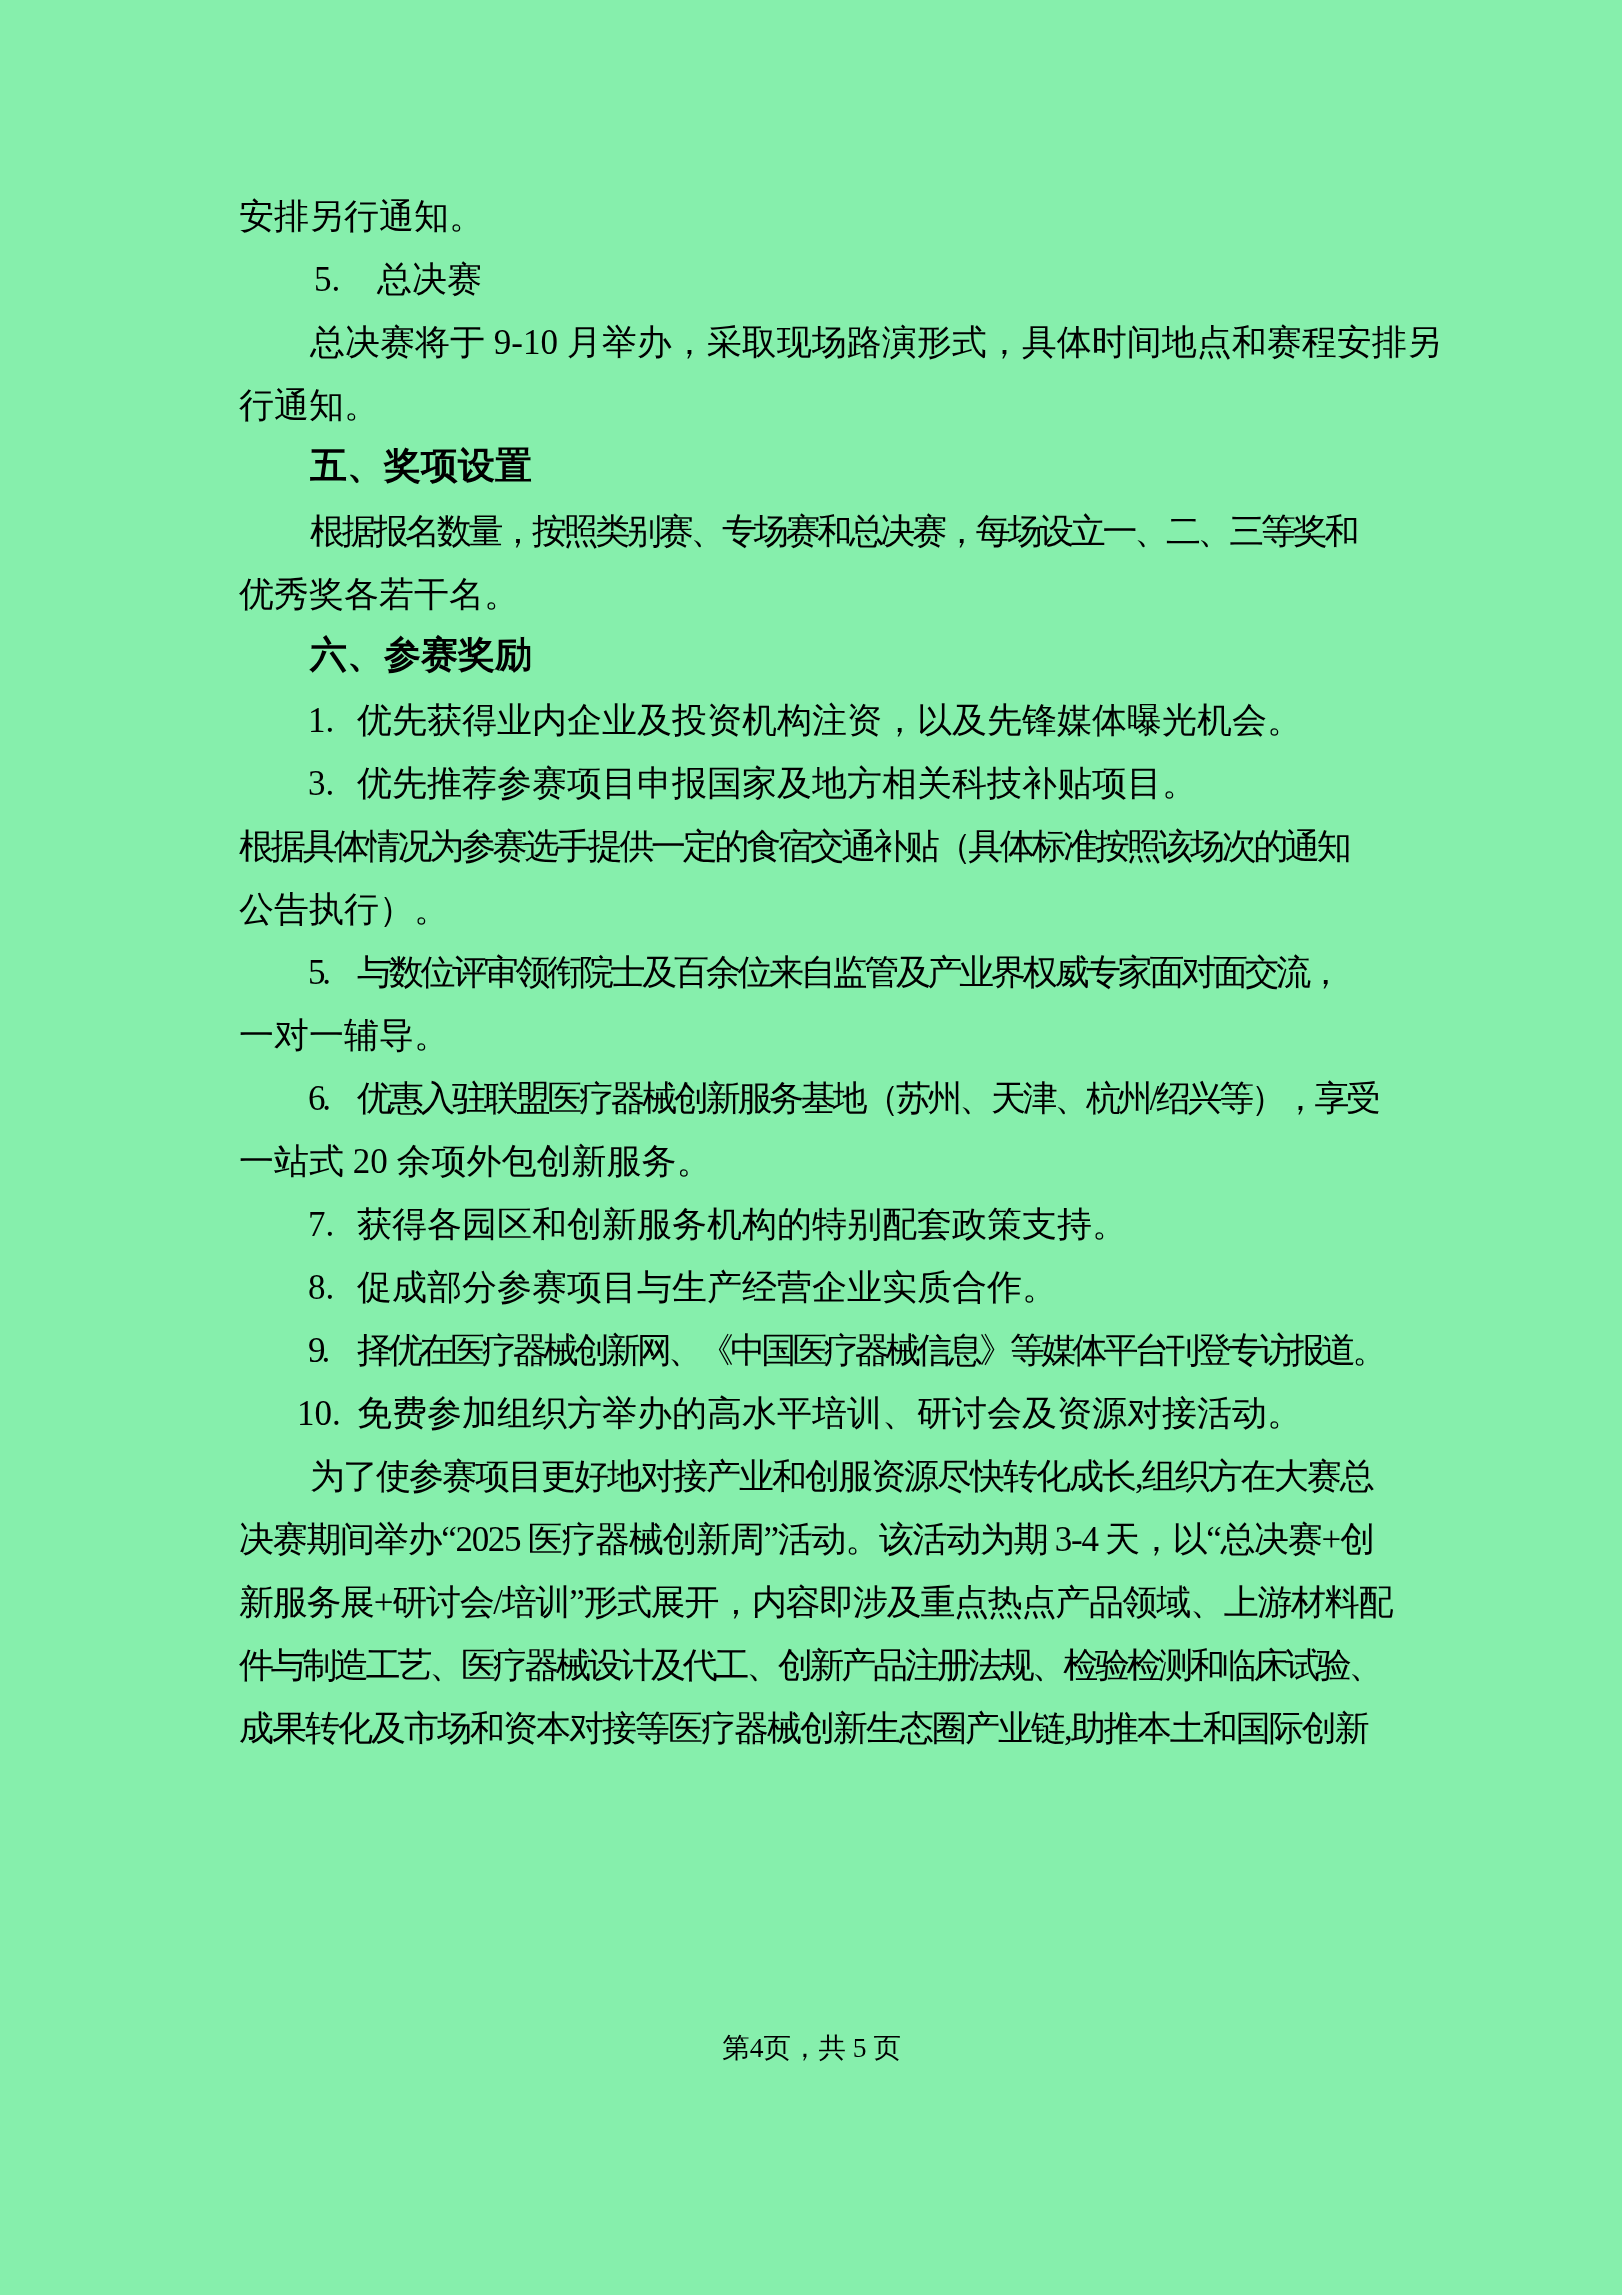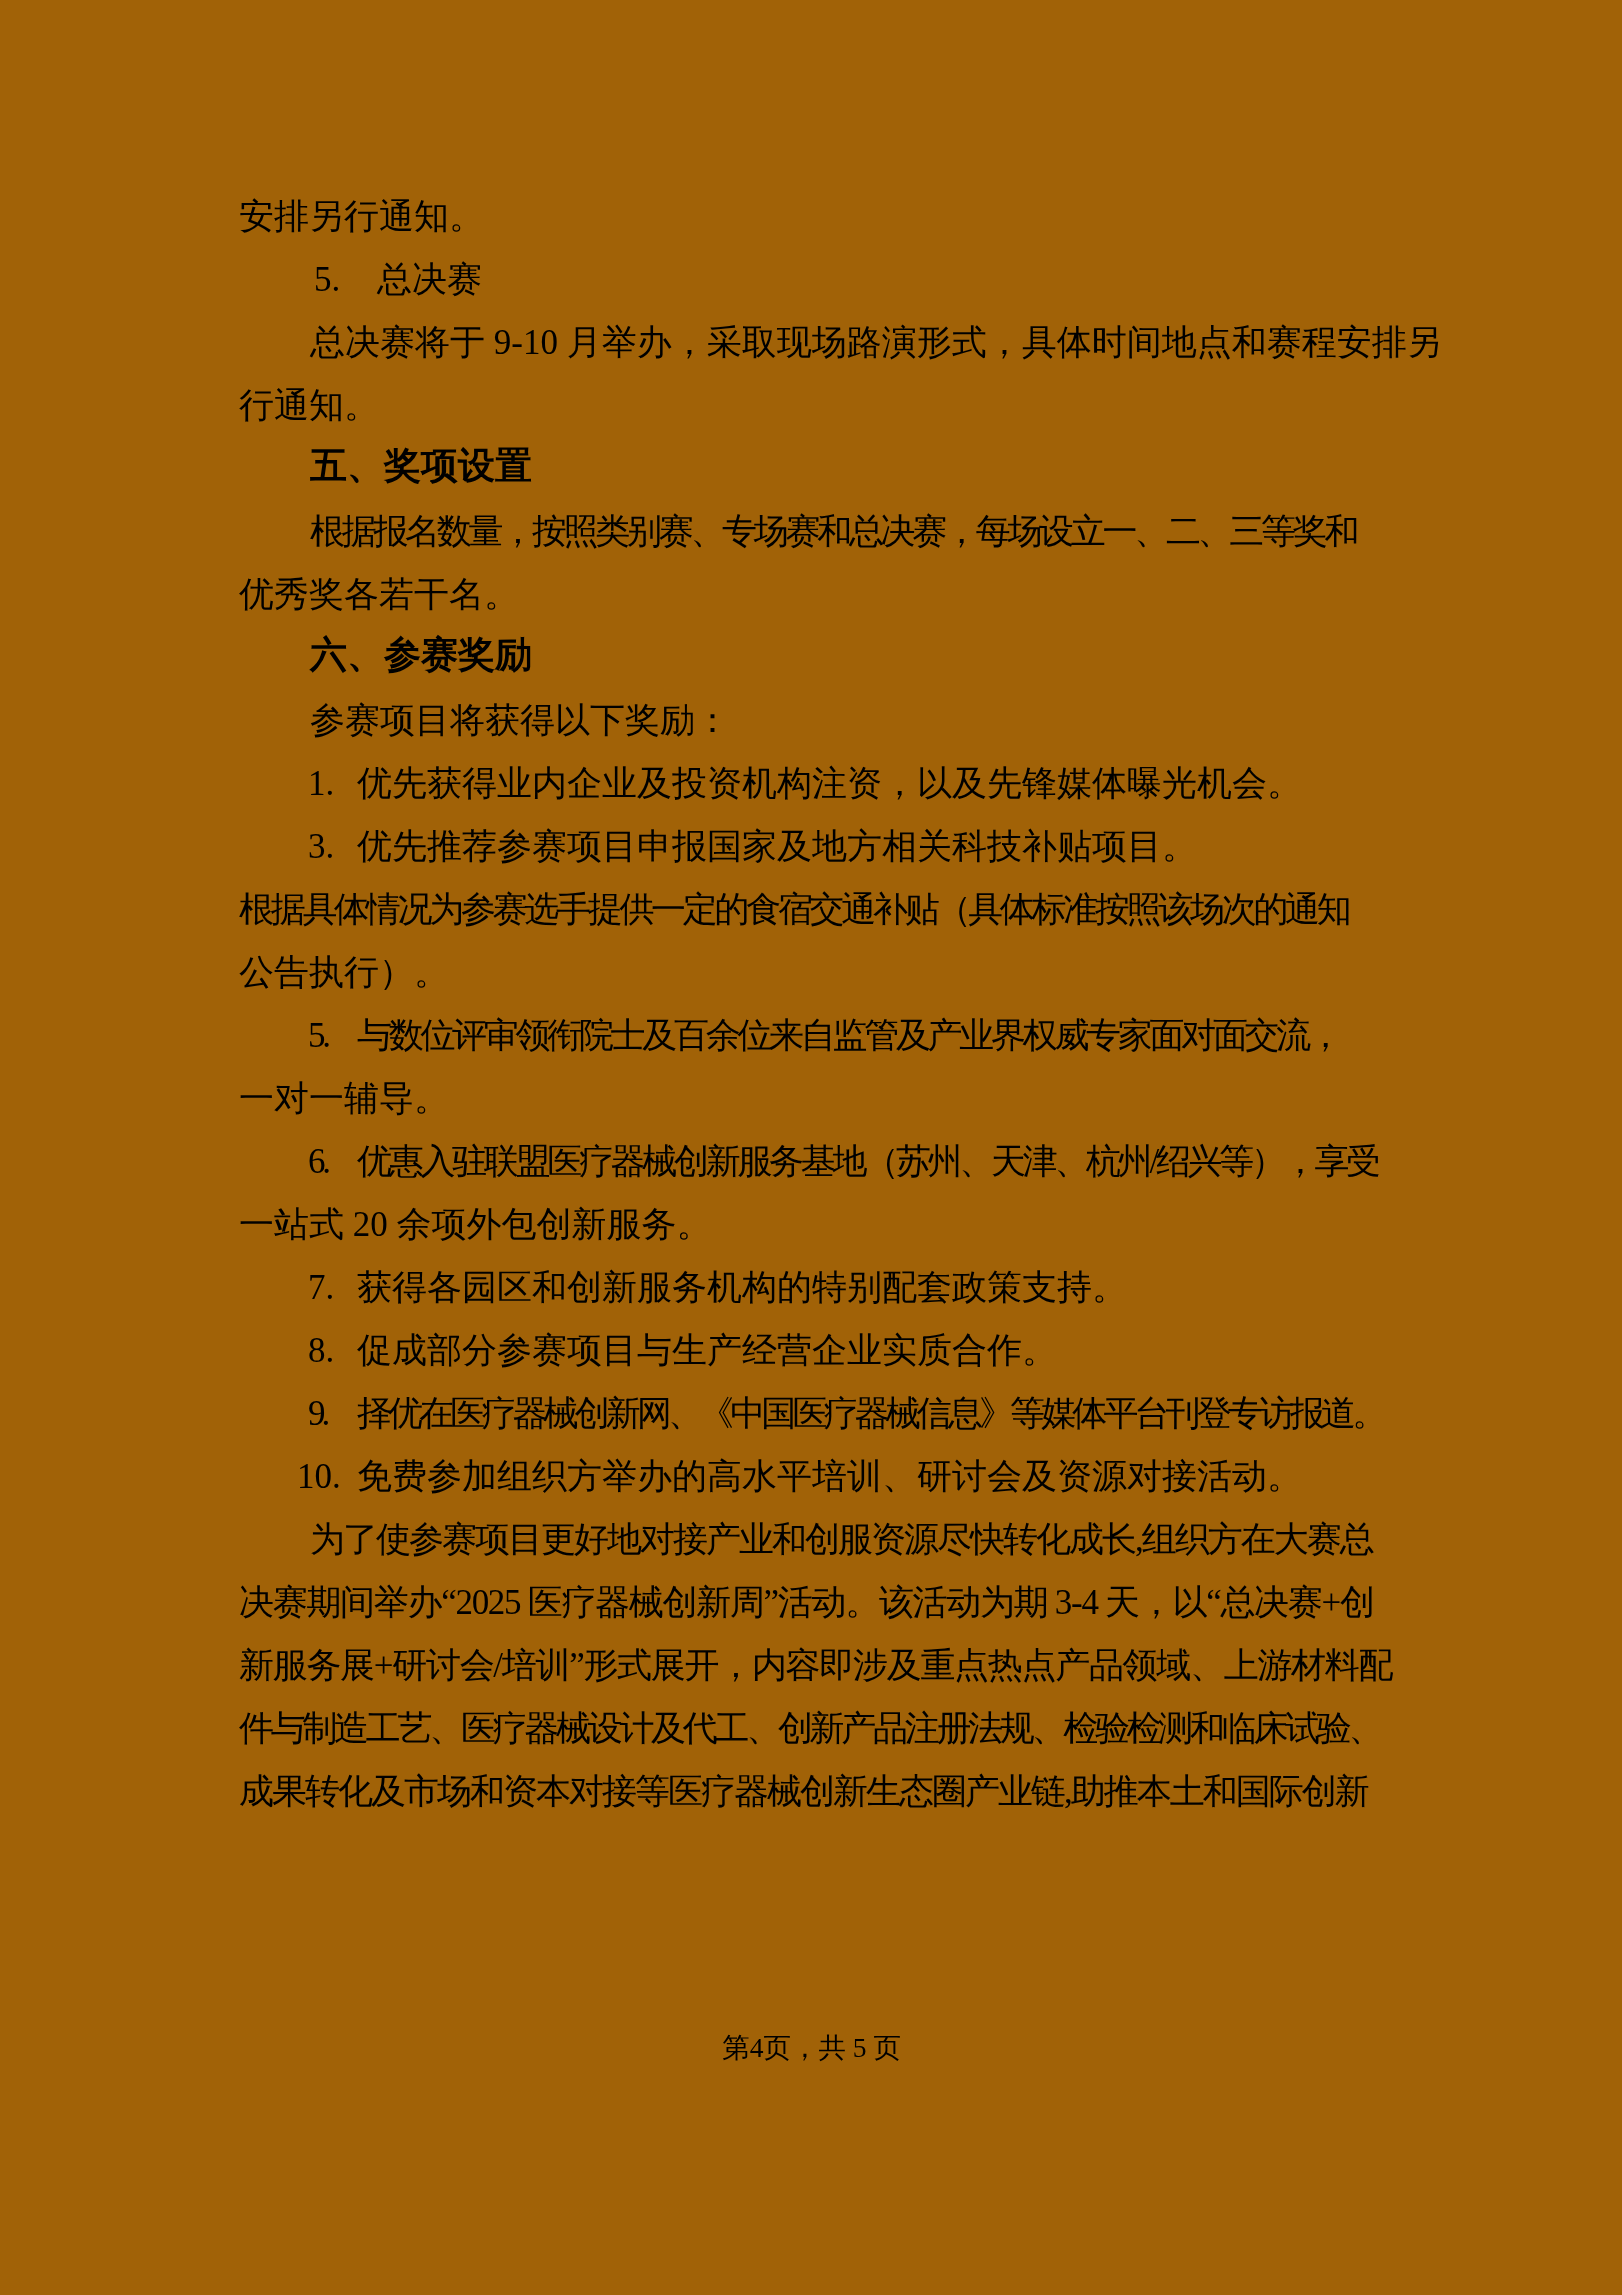--- a/index.html
+++ b/index.html
@@ -5,21 +5,21 @@
   html, body { margin: 0; padding: 0; }
   body {
     width: 1623px;
     height: 2295px;
     background: #ffffff;
     position: relative;
     overflow: hidden;
     color: #000000;
     font-family: "Liberation Serif", "DejaVu Serif", serif;
   }
-  .page { position: absolute; inset: 0; background: #a16207; }
+  .page { position: absolute; inset: 0; background: #86efac; }
   .content {
     position: absolute;
     left: 239px;
     top: 185px;
     width: 1152px;
   }
   .line {
     height: 63px;
     line-height: 63px;
     font-size: 35px;
@@ -70,21 +70,20 @@
     <div class="line ind2">总决赛将于 9-10 月举办，采取现场路演形式，具体时间地点和赛程安排另</div>
     <div class="line">行通知。</div>
 
     <div class="line sec">五、奖项设置</div>
 
     <div class="line ind2 t5">根据报名数量，按照类别赛、专场赛和总决赛，每场设立一、二、三等奖和</div>
     <div class="line">优秀奖各若干名。</div>
 
     <div class="line sec">六、参赛奖励</div>
 
-    <div class="line ind2">参赛项目将获得以下奖励：</div>
 
     <div class="line li"><span class="num">1.</span><span>优先获得业内企业及投资机构注资，以及先锋媒体曝光机会。</span></div>
 
 
     <div class="line li"><span class="num">3.</span><span>优先推荐参赛项目申报国家及地方相关科技补贴项目。</span></div>
 
 
     <div class="line t5">根据具体情况为参赛选手提供一定的食宿交通补贴（具体标准按照该场次的通知</div>
     <div class="line">公告执行）。</div>
 

